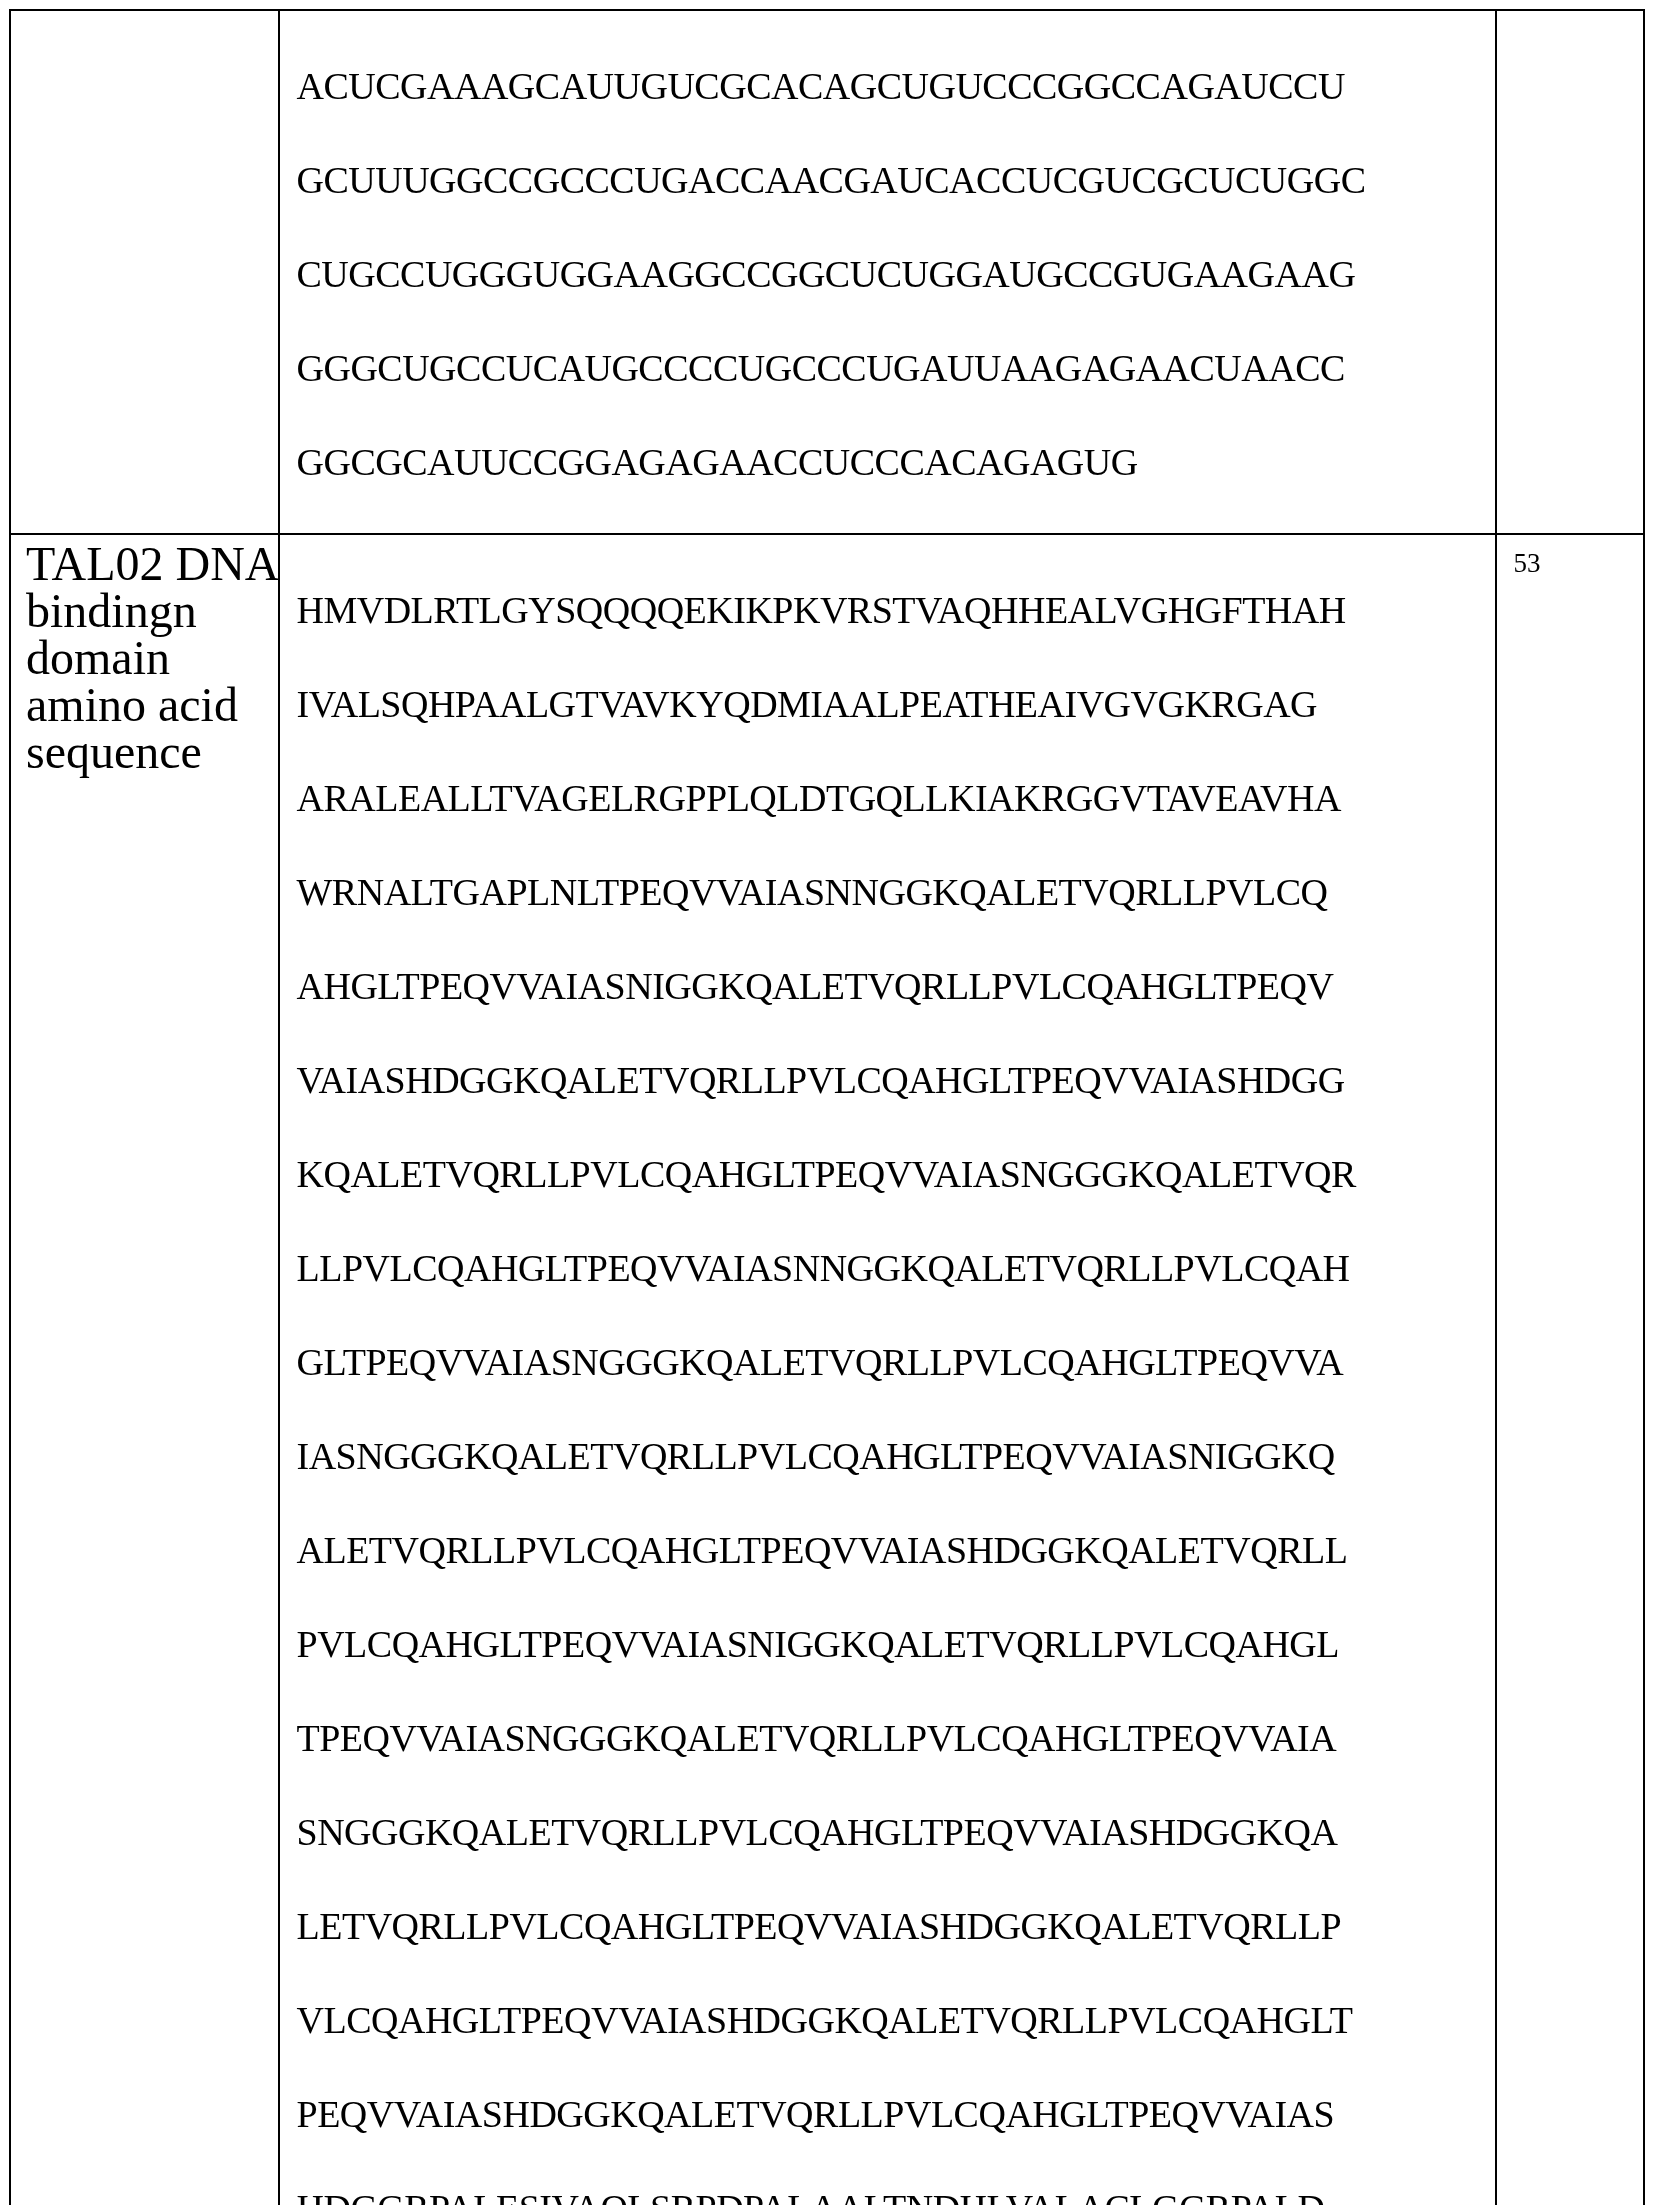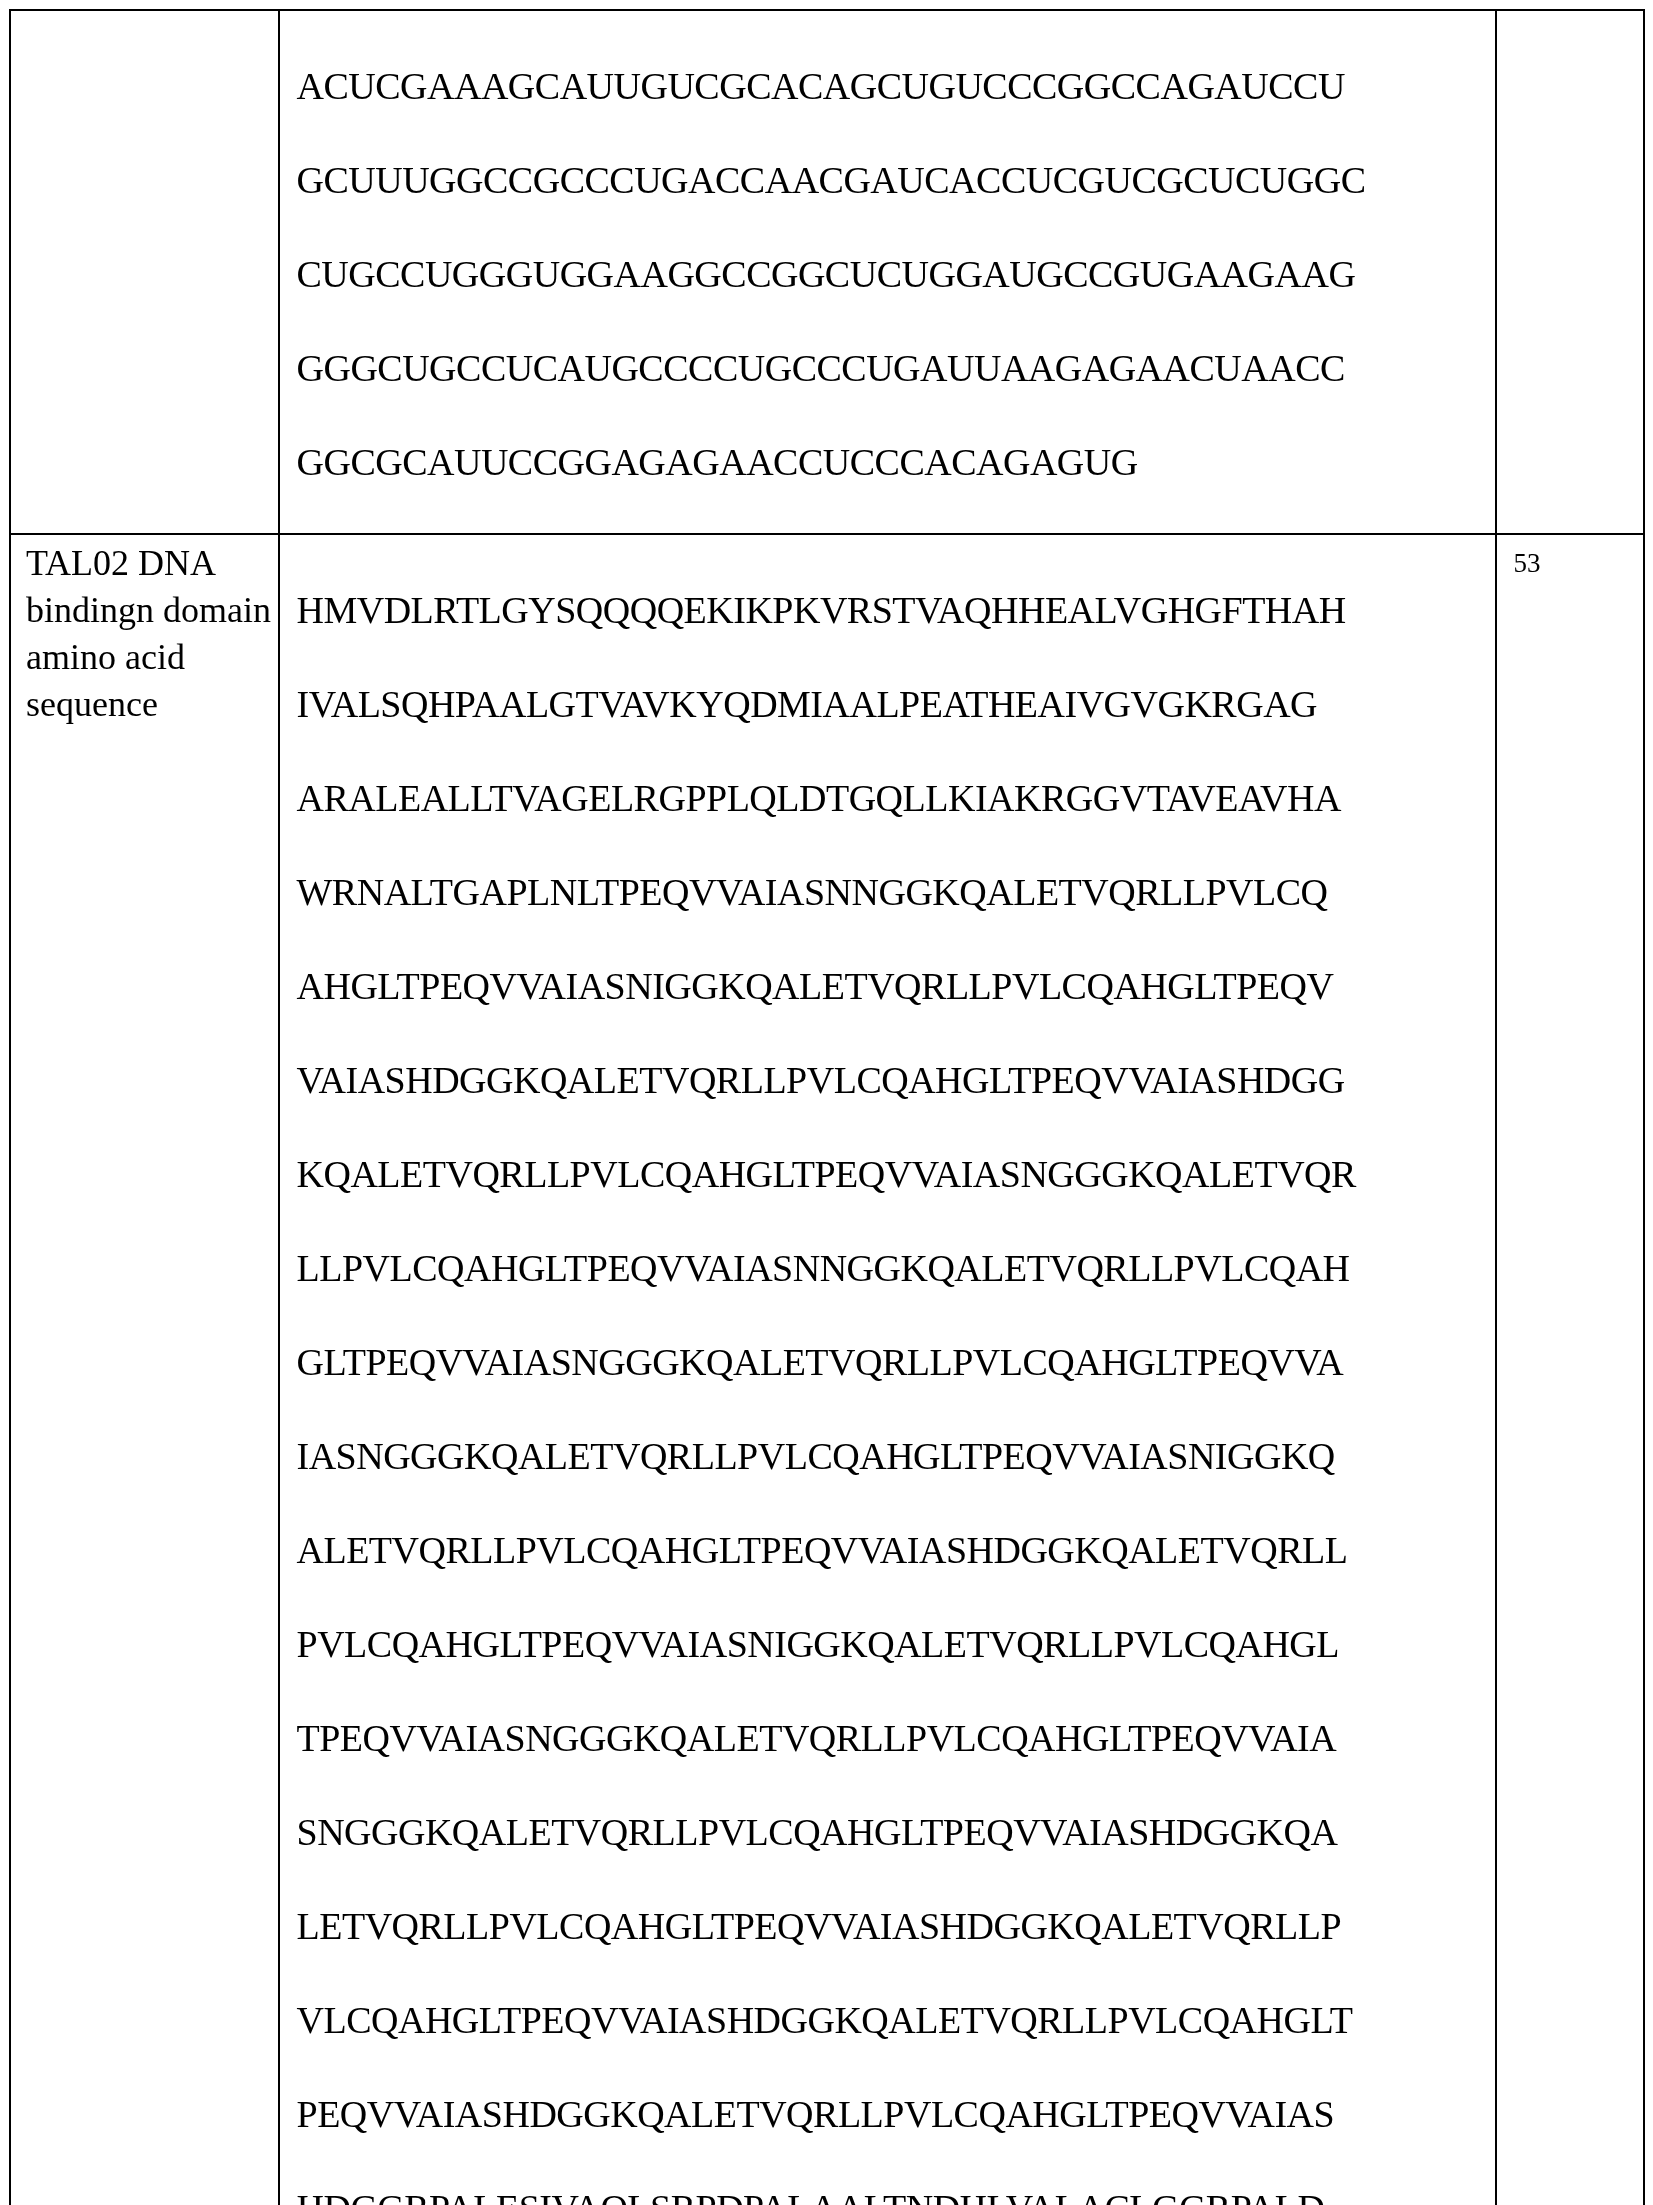--- a/index.html
+++ b/index.html
@@ -15,21 +15,21 @@
   table.seq td {
     border: 2.5px solid #000000;
     vertical-align: top;
     padding: 0;
     overflow: hidden;
   }
   col.c1 { width: 269px; }
   col.c2 { width: 1217px; }
   col.c3 { width: 148px; }
   .label {
-    font-size: 36px; line-height: 47px;
+    font-size: 48px; line-height: 47px;
     padding: 5px 0 0 15px;
     white-space: normal;
   }
   .seqtext {
     font-size: 38px; line-height: 47px;
     padding: 5px 0 0 16.5px;
     white-space: pre-line;
     word-break: break-all;
     letter-spacing: -0.5px;
   }

